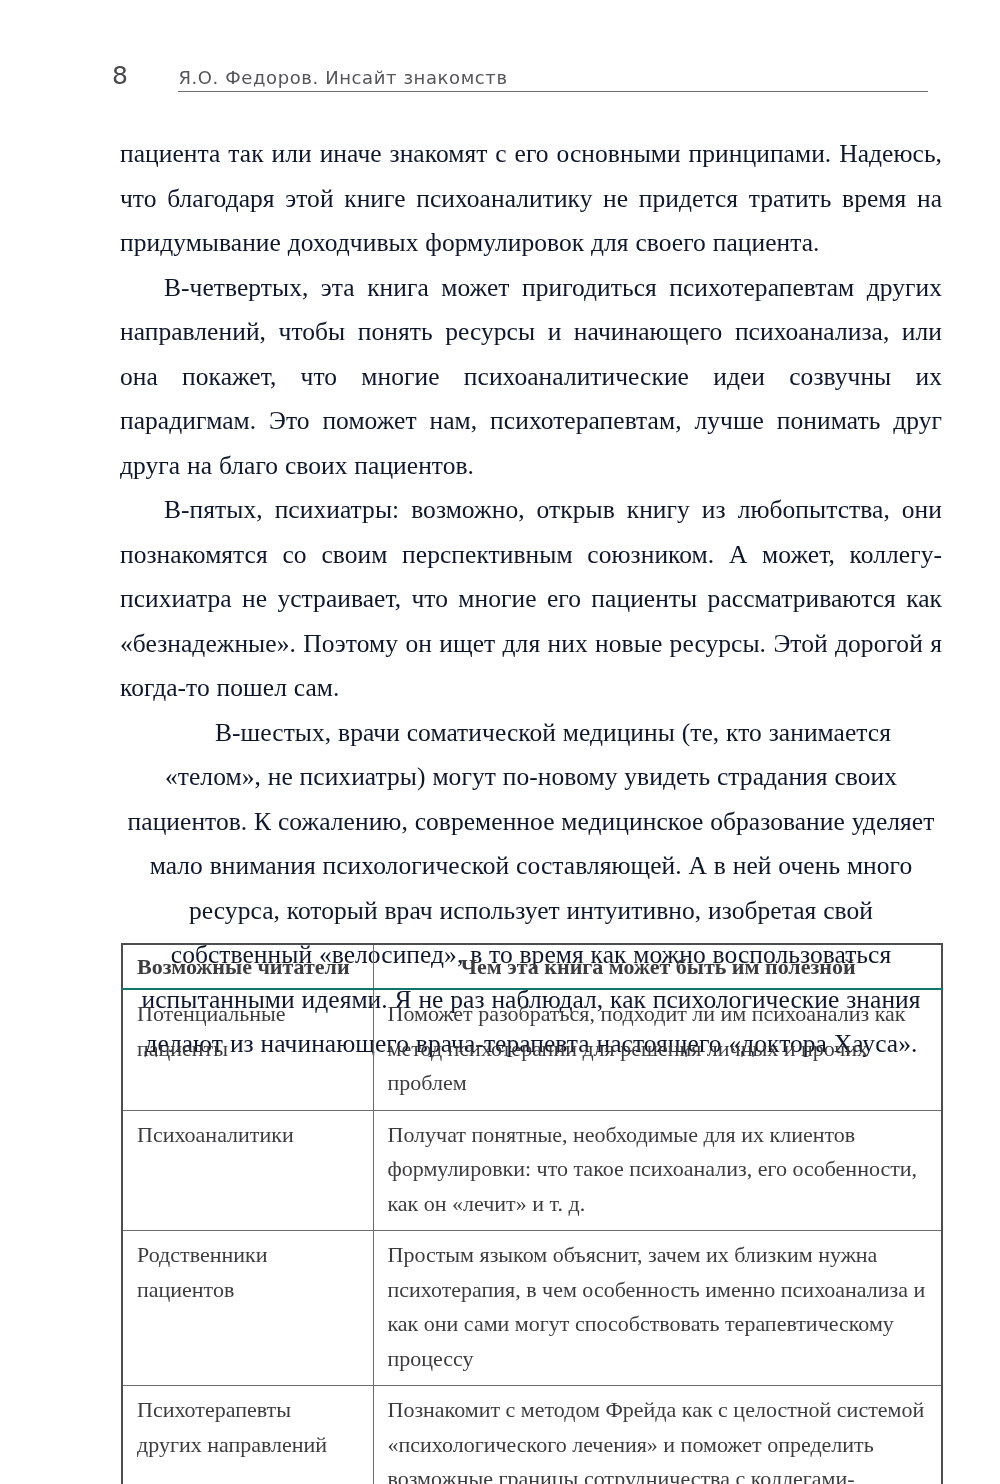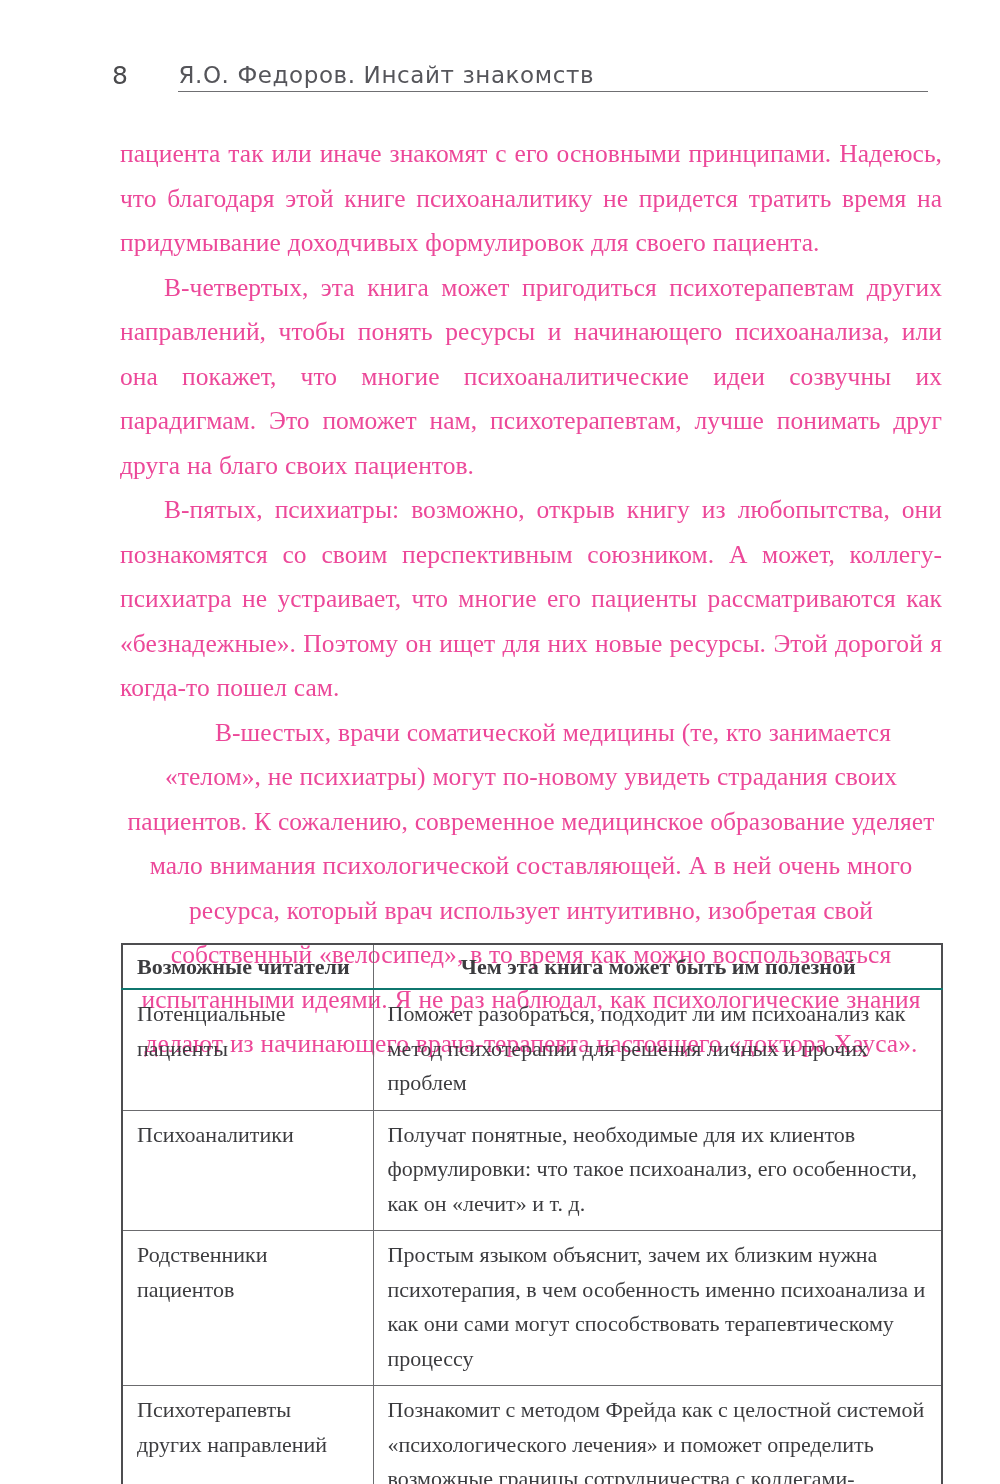--- a/index.html
+++ b/index.html
@@ -44,21 +44,21 @@
 
   .head-rule-wrap {
     flex: 1 1 auto;
     margin-left: 50px;
     border-bottom: 1.5px solid #6f6f72;
     padding-bottom: 3px;
   }
 
   .head-title {
     font-family: "DejaVu Sans", "Liberation Sans", sans-serif;
-    font-size: 23px;
+    font-size: 18px;
     font-weight: 400;
     color: #55555a;
     letter-spacing: 0.6px;
     line-height: 1.1;
     white-space: nowrap;
   }
 
   
   .body-col {
     position: absolute;
@@ -66,21 +66,21 @@
     top: 132px;
     width: 822px;
   }
 
   p.para {
     margin: 0;
     font-size: 25.5px;
     line-height: 44.5px;
     text-align: justify;
     text-justify: inter-word;
-    color: #ec4899;
+    color: #0f172a;
     letter-spacing: 0.05px;
     word-spacing: 0.4px;
     hyphens: manual;
   }
 
   p.para.indent {
     text-indent: 44px;
   }
 
   p.para.last-flush {

